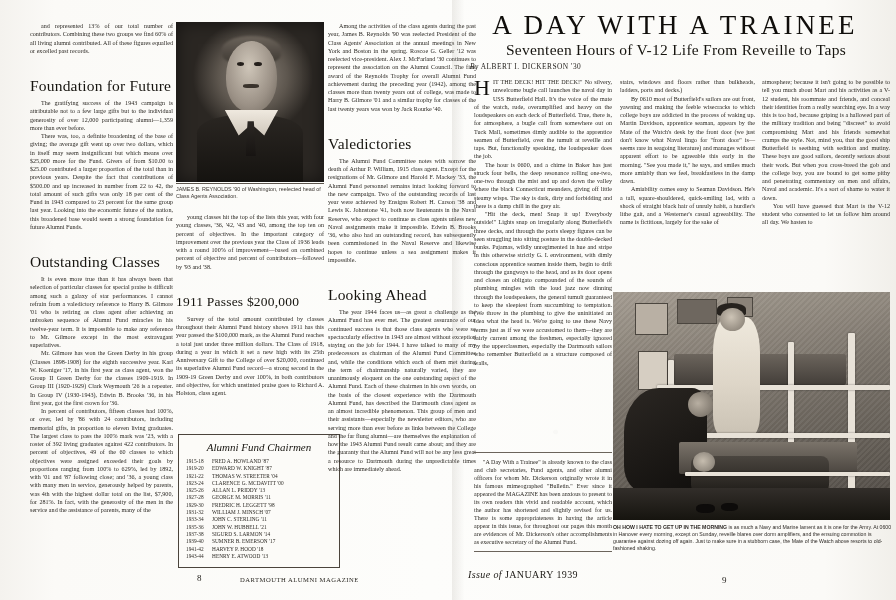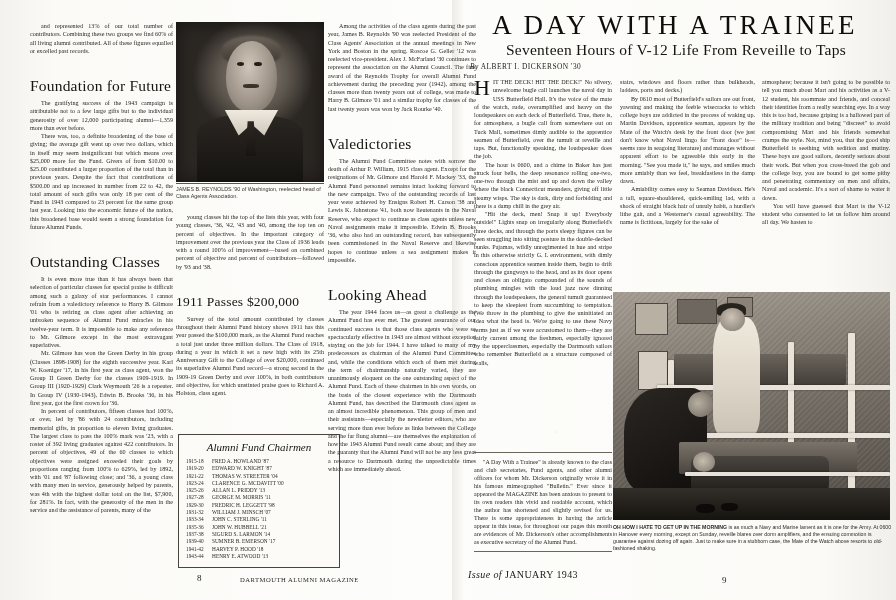--- a/index.html
+++ b/index.html
@@ -413,21 +413,21 @@
     <p class="noind"><span class="dropcap">H</span><span>IT THE DECK! HIT THE DECK!" No silvery, unwelcome bugle call launches the naval day in USS Butterfield Hall. It's the voice of the mate of the watch, rude, overamplified and heavy on the loudspeakers on each deck of Butterfield. True, there is, for atmosphere, a bugle call from somewhere out on Tuck Mall, sometimes dimly audible to the apprentice seamen of Butterfield, over the tumult at reveille and taps. But, functionally speaking, the loudspeaker does the job.</span></p>
     <p>The hour is 0600, and a chime in Baker has just struck four bells, the deep resonance rolling one-two, one-two through the mist and up and down the valley where the black Connecticut meanders, giving off little steamy wisps. The sky is dark, dirty and forbidding and there is a damp chill in the grey air.</p>
     <p>"Hit the deck, men! Snap it up! Everybody outside!" Lights snap on irregularly along Butterfield's three decks, and through the ports sleepy figures can be seen struggling into sitting posture in the double-decked bunks. Pajamas, wildly unregimented in hue and stripe in this otherwise strictly G. I. environment, with dimly conscious apprentice seamen inside them, begin to drift through the gangways to the head, and as its door opens and closes an obligato compounded of the sounds of plumbing mingles with the loud jazz now dinning through the loudspeakers, the general tumult guaranteed to keep the sleepiest from succumbing to temptation. (We throw in the plumbing to give the uninitiated an idea what the head is. We're going to use these Navy terms just as if we were accustomed to them—they are fairly current among the freshmen, especially ignored by the upperclassmen, especially the Dartmouth sailors who remember Butterfield as a structure composed of walls,</p>
   </div>
 
   <div class="note">
     <p>"A Day With a Trainee" is already known to the class and club secretaries, Fund agents, and other alumni officers for whom Mr. Dickerson originally wrote it in his famous mimeographed "Bulletin." Ever since it appeared the MAGAZINE has been anxious to present to its own readers this vivid and readable account, which the author has shortened and slightly revised for us. There is some appropriateness in having the article appear in this issue, for throughout our pages this month are evidences of Mr. Dickerson's other accomplishments as executive secretary of the Alumni Fund.</p>
   </div>
   <div class="issue-line">
     <i>Issue of</i>
-    <span>JANUARY 1943</span>
+    <span>JANUARY 1939</span>
   </div>
 
   <div class="col" id="right-col-2">
     <p class="noind">stairs, windows and floors rather than bulkheads, ladders, ports and decks.)</p>
     <p>By 0610 most of Butterfield's sailors are out front, yawning and making the feeble wisecracks to which college boys are addicted in the process of waking up. Martin Davidson, apprentice seaman, appears by the Mate of the Watch's desk by the front door (we just don't know what Naval lingo for "front door" is—seems rare in seagoing literature) and manages without apparent effort to be agreeable this early in the morning. "See you made it," he says, and smiles much more amiably than we feel, breakfastless in the damp dawn.</p>
     <p>Amiability comes easy to Seaman Davidson. He's a tall, square-shouldered, quick-smiling lad, with a shock of straight black hair of unruly habit, a hurdler's lithe gait, and a Westerner's casual agreeability. The name is fictitious, largely for the sake of</p>
   </div>
 
   <div class="col" id="right-col-3">
     <p class="noind">atmosphere; because it isn't going to be possible to tell you much about Mart and his activities as a V-12 student, his roommate and friends, and conceal their identities from a really searching eye. In a way this is too bad, because griping is a hallowed part of the military tradition and being "discreet" to avoid compromising Mart and his friends somewhat cramps the style. Not, mind you, that the good ship Butterfield is seething with sedition and mutiny. These boys are good sailors, decently serious about their work. But when you cross-breed the gob and the college boy, you are bound to get some pithy and penetrating commentary on men and affairs, Naval and academic. It's a sort of shame to water it down.</p>

